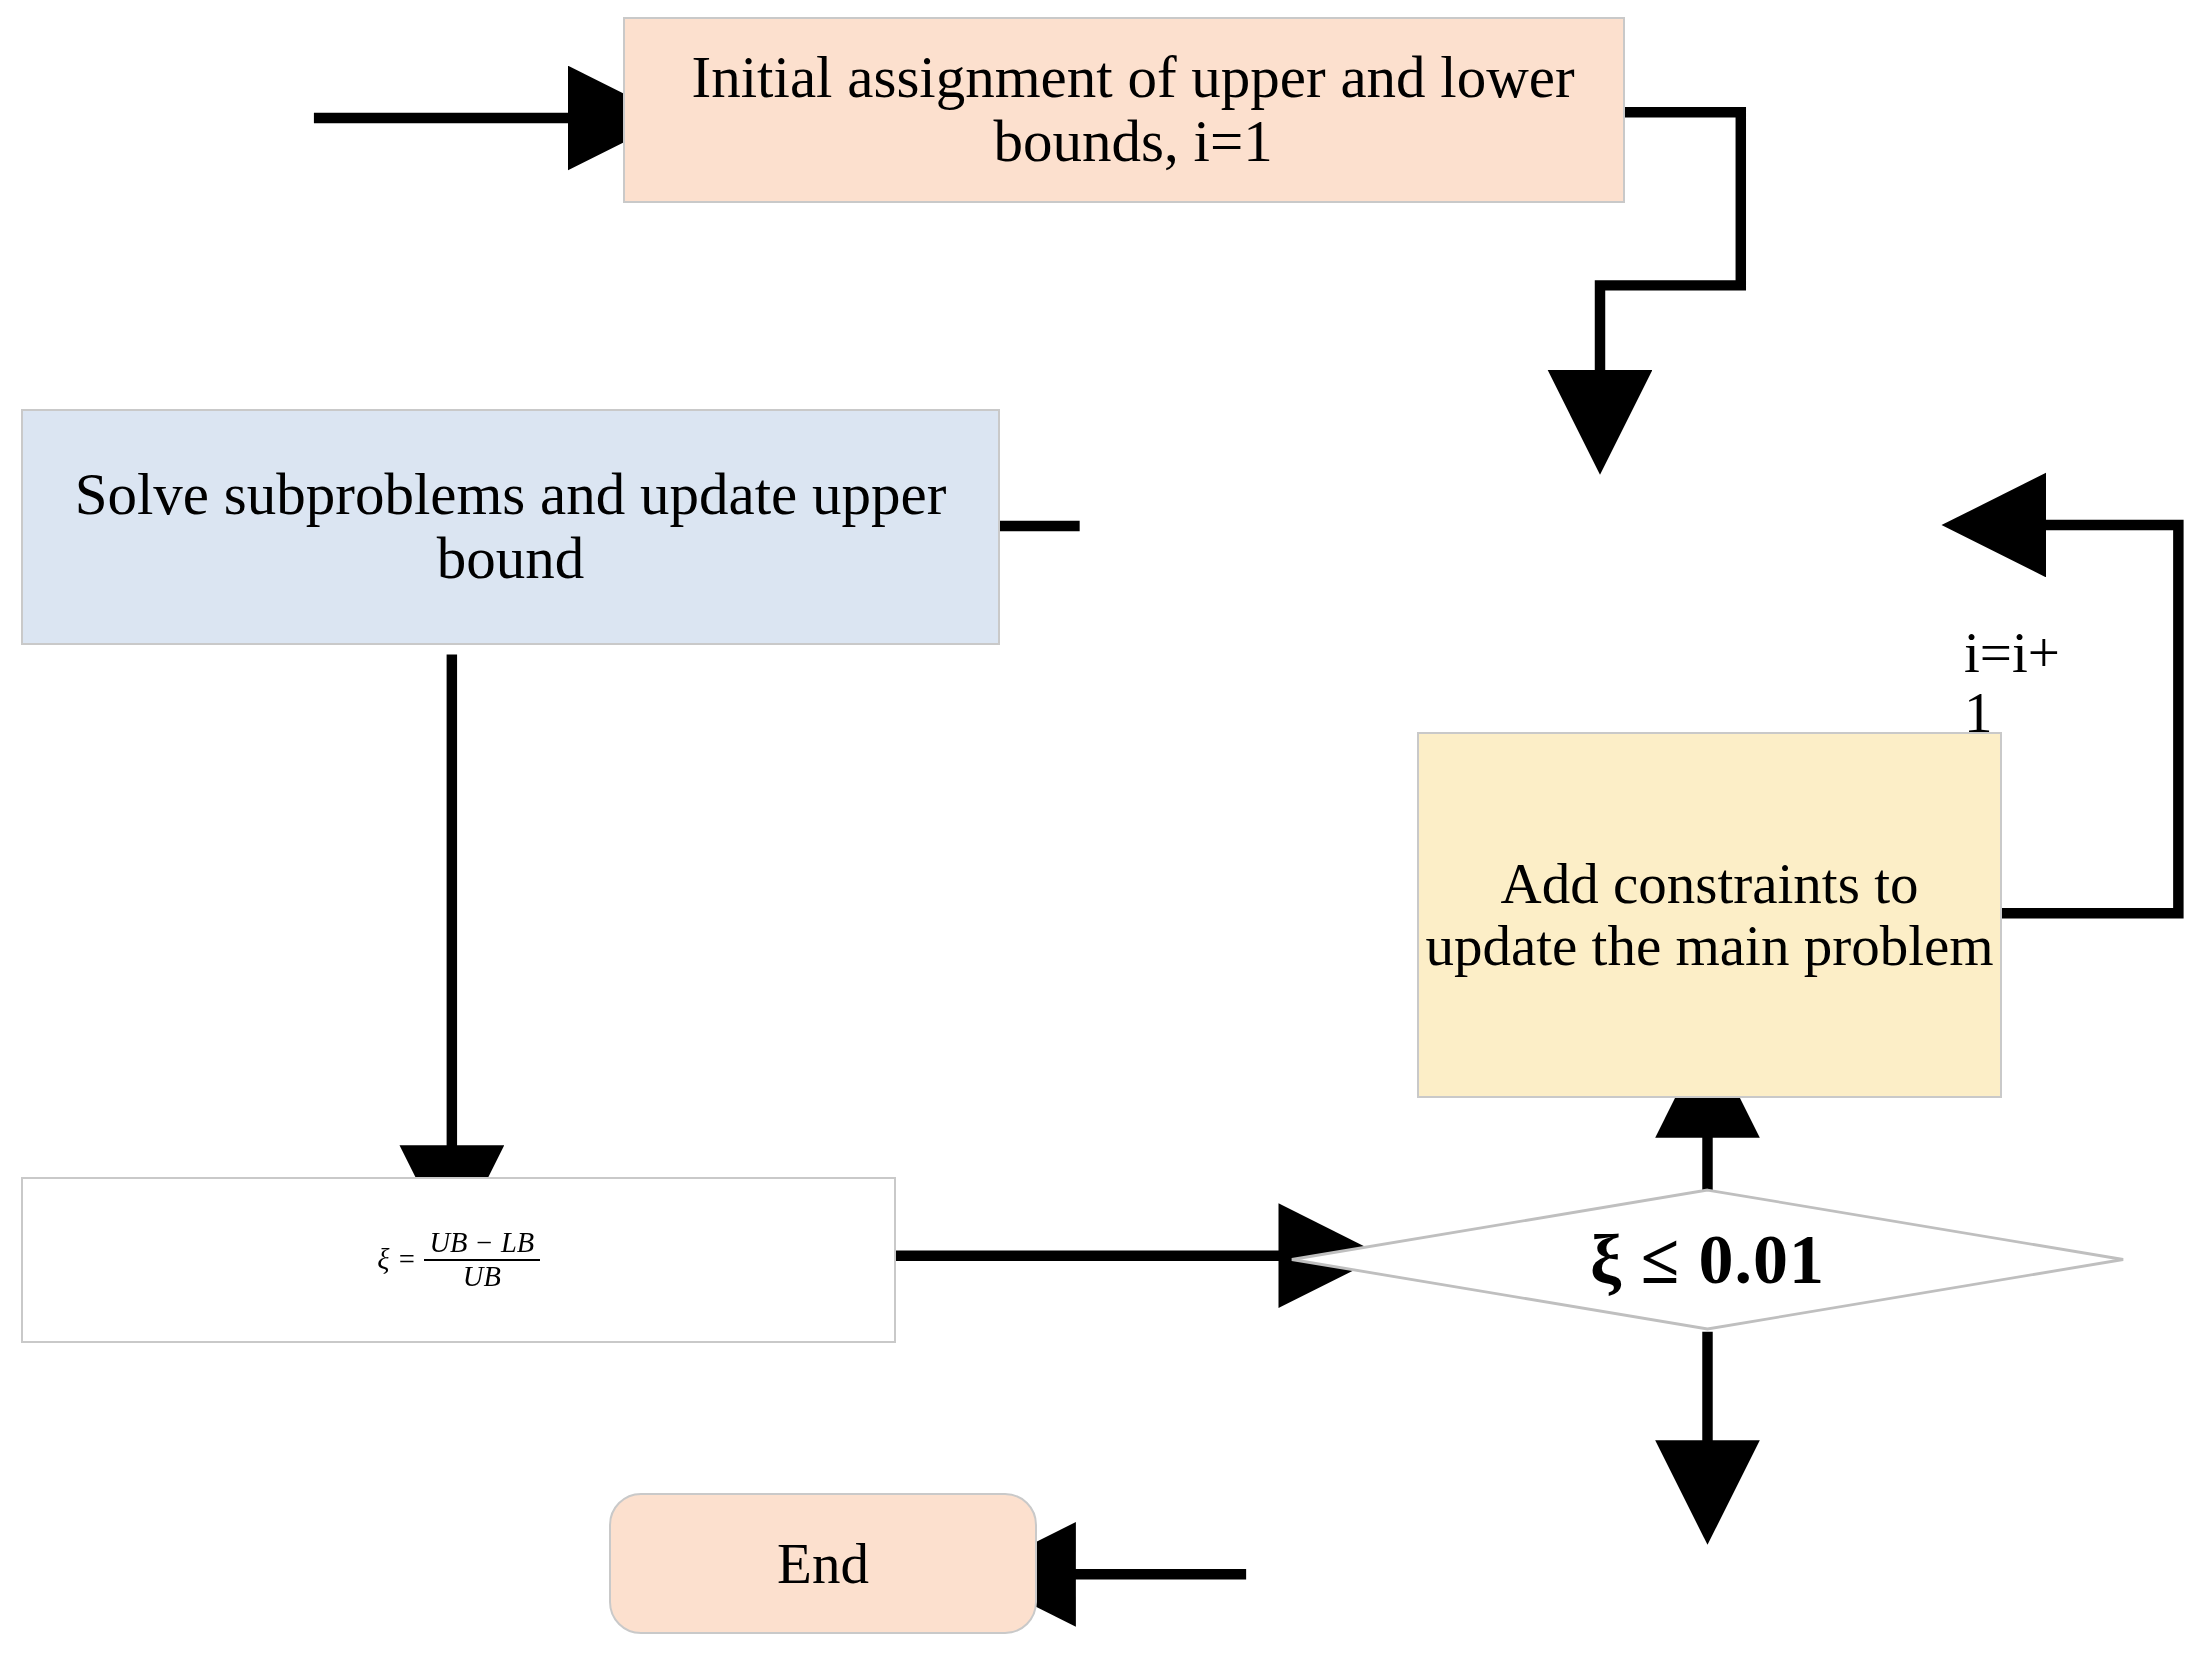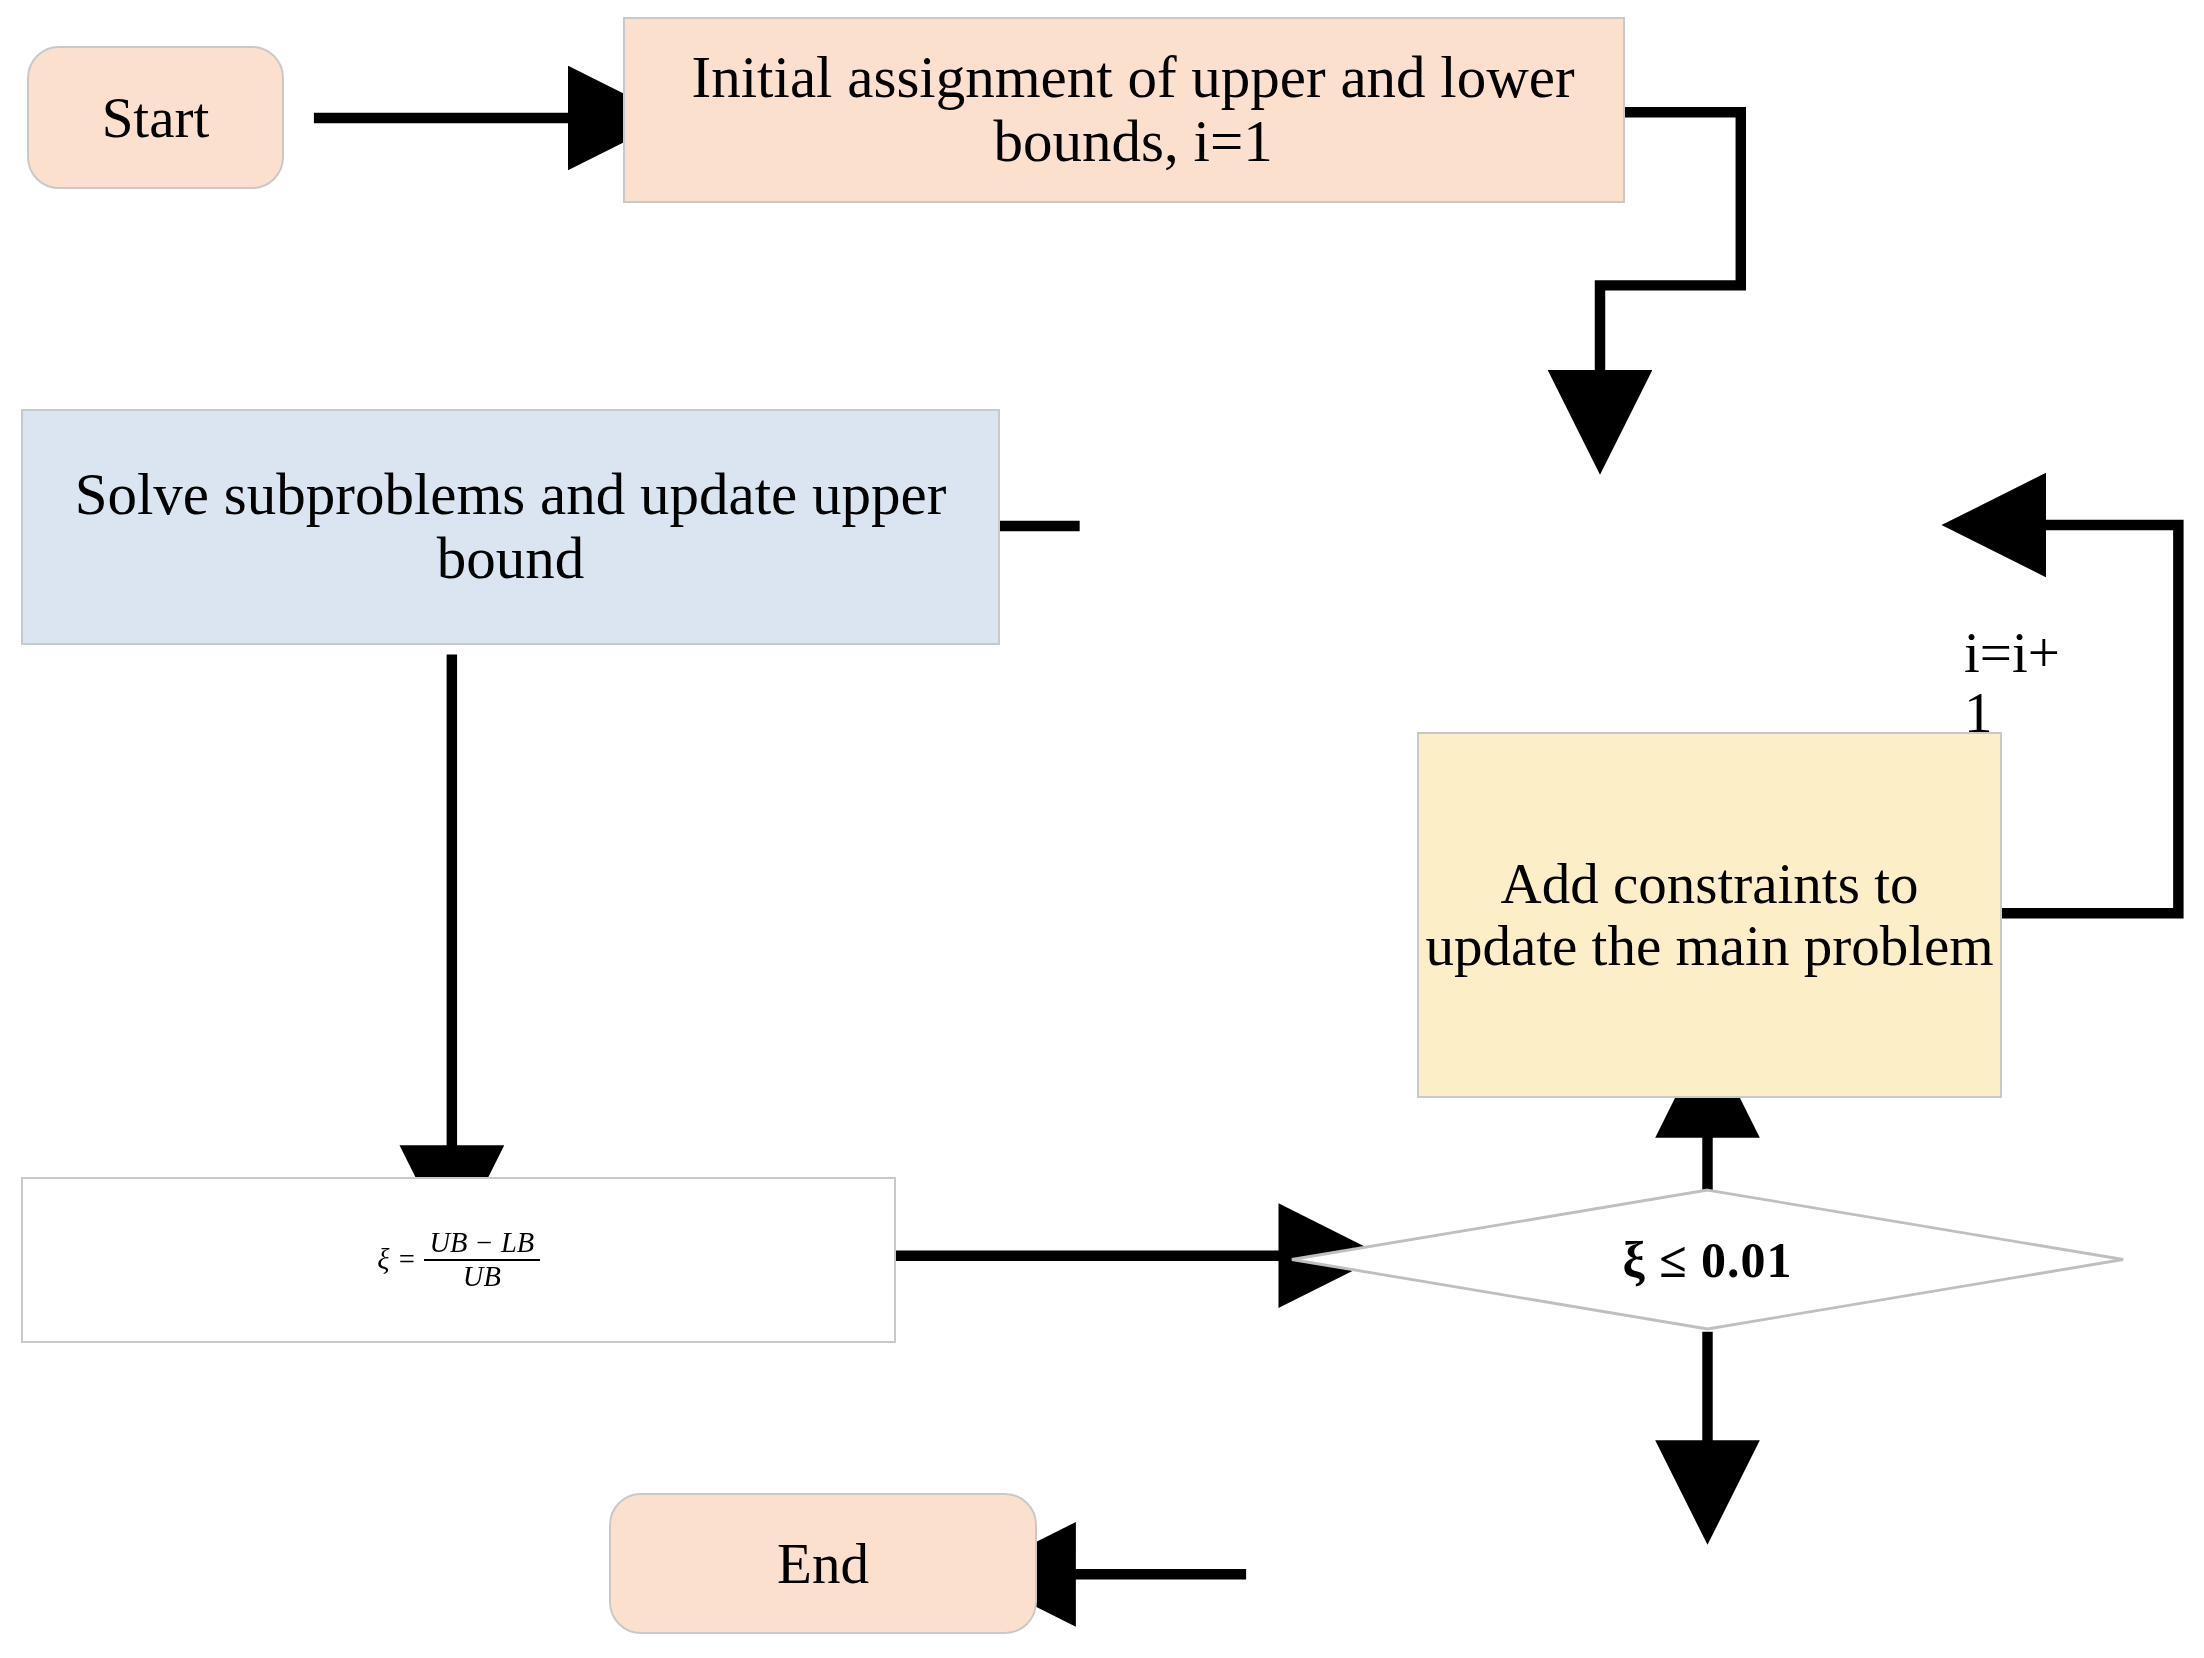--- a/index.html
+++ b/index.html
@@ -136,23 +136,20 @@
 
     <g>
       <path d="M 1795 1400 L 1795 1525" stroke="#000" stroke-width="11" fill="none" marker-end="url(#arrowR)"></path>
     </g>
 
     <g>
       <path d="M 1310 1655 L 1120 1655" stroke="#000" stroke-width="11" fill="none" marker-end="url(#arrowR)"></path>
     </g>
   </svg>
 
-  <div class="node rounded peach" style="left:27px; top:46px; width:257px; height:143px; font-size:57px;">
-    <span class="label">Start</span>
-  </div>
 
   <div class="node peach" style="left:623px; top:17px; width:1002px; height:186px; font-size:59px;padding-left:24px;">
     <span class="label">Initial assignment of upper and lower bounds, i=1</span>
   </div>
 
   <div class="node blue" style="left:21px; top:409px; width:979px; height:236px; font-size:59px;">
     <span class="label">Solve subproblems and update upper bound</span>
   </div>
 
 
@@ -175,21 +172,21 @@
         <span class="bar"></span>
         <span class="den">UB</span>
       </span>
     </span>
   </div>
 
   <div class="diamond-wrap" style="left:1289px; top:1187px; width:837px; height:145px;">
     <svg width="837" height="145" viewBox="0 0 880 152">
       <polygon points="440,3 877,76 440,149 3,76" fill="#ffffff" stroke="#bfbfbf" stroke-width="3"></polygon>
     </svg>
-    <div class="diamond-text" style="font-size:50px;">ξ ≤ 0.01</div>
+    <div class="diamond-text" style="font-size:70px;">ξ ≤ 0.01</div>
   </div>
 
 
   <div class="node rounded peach" style="left:609px; top:1493px; width:428px; height:141px; font-size:57px;">
     <span class="label">End</span>
   </div>
 
 </div>
 
 

